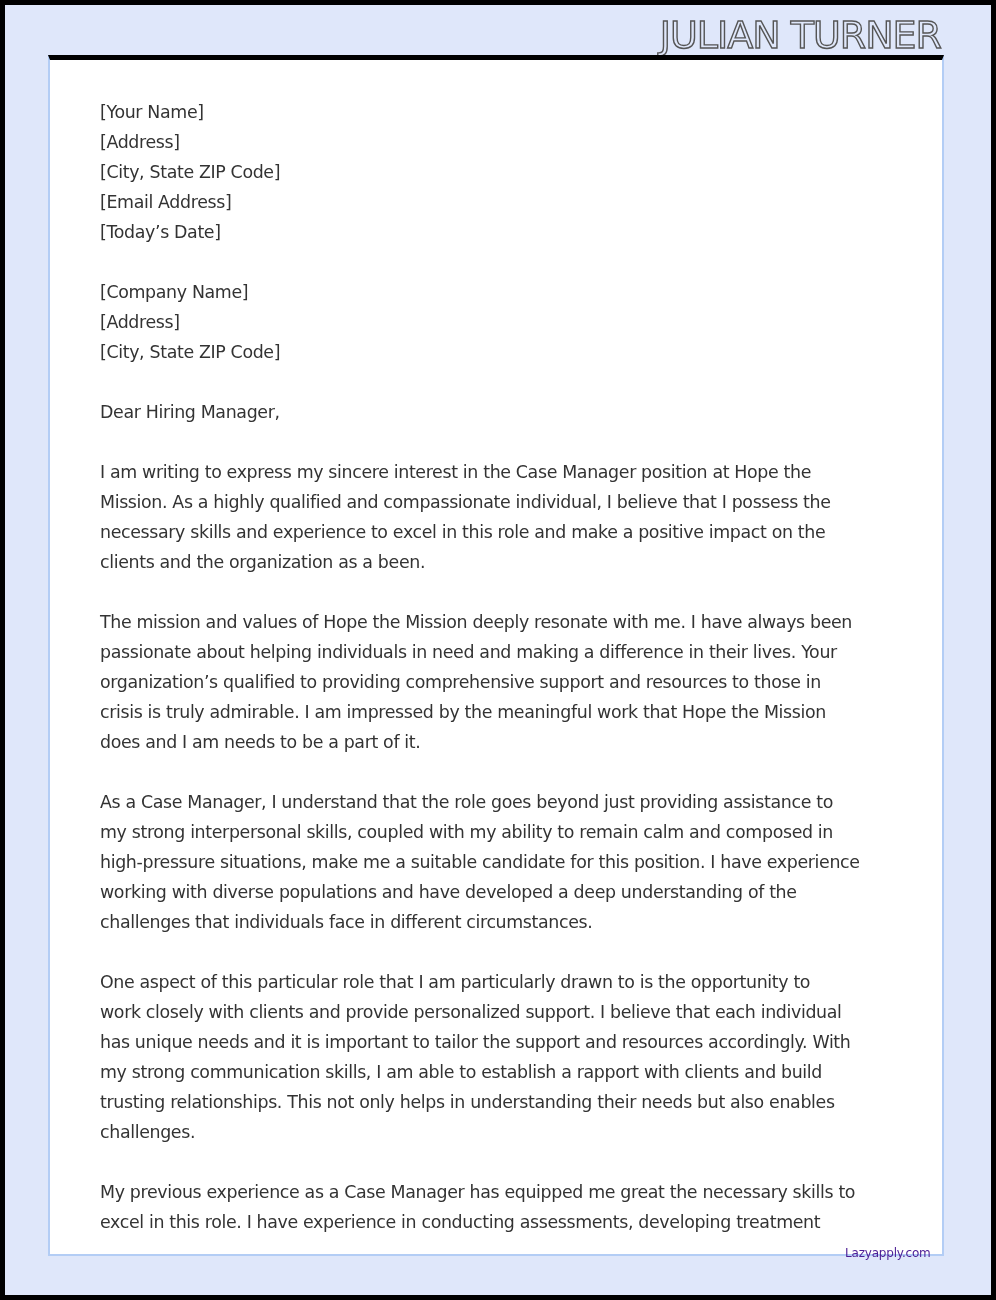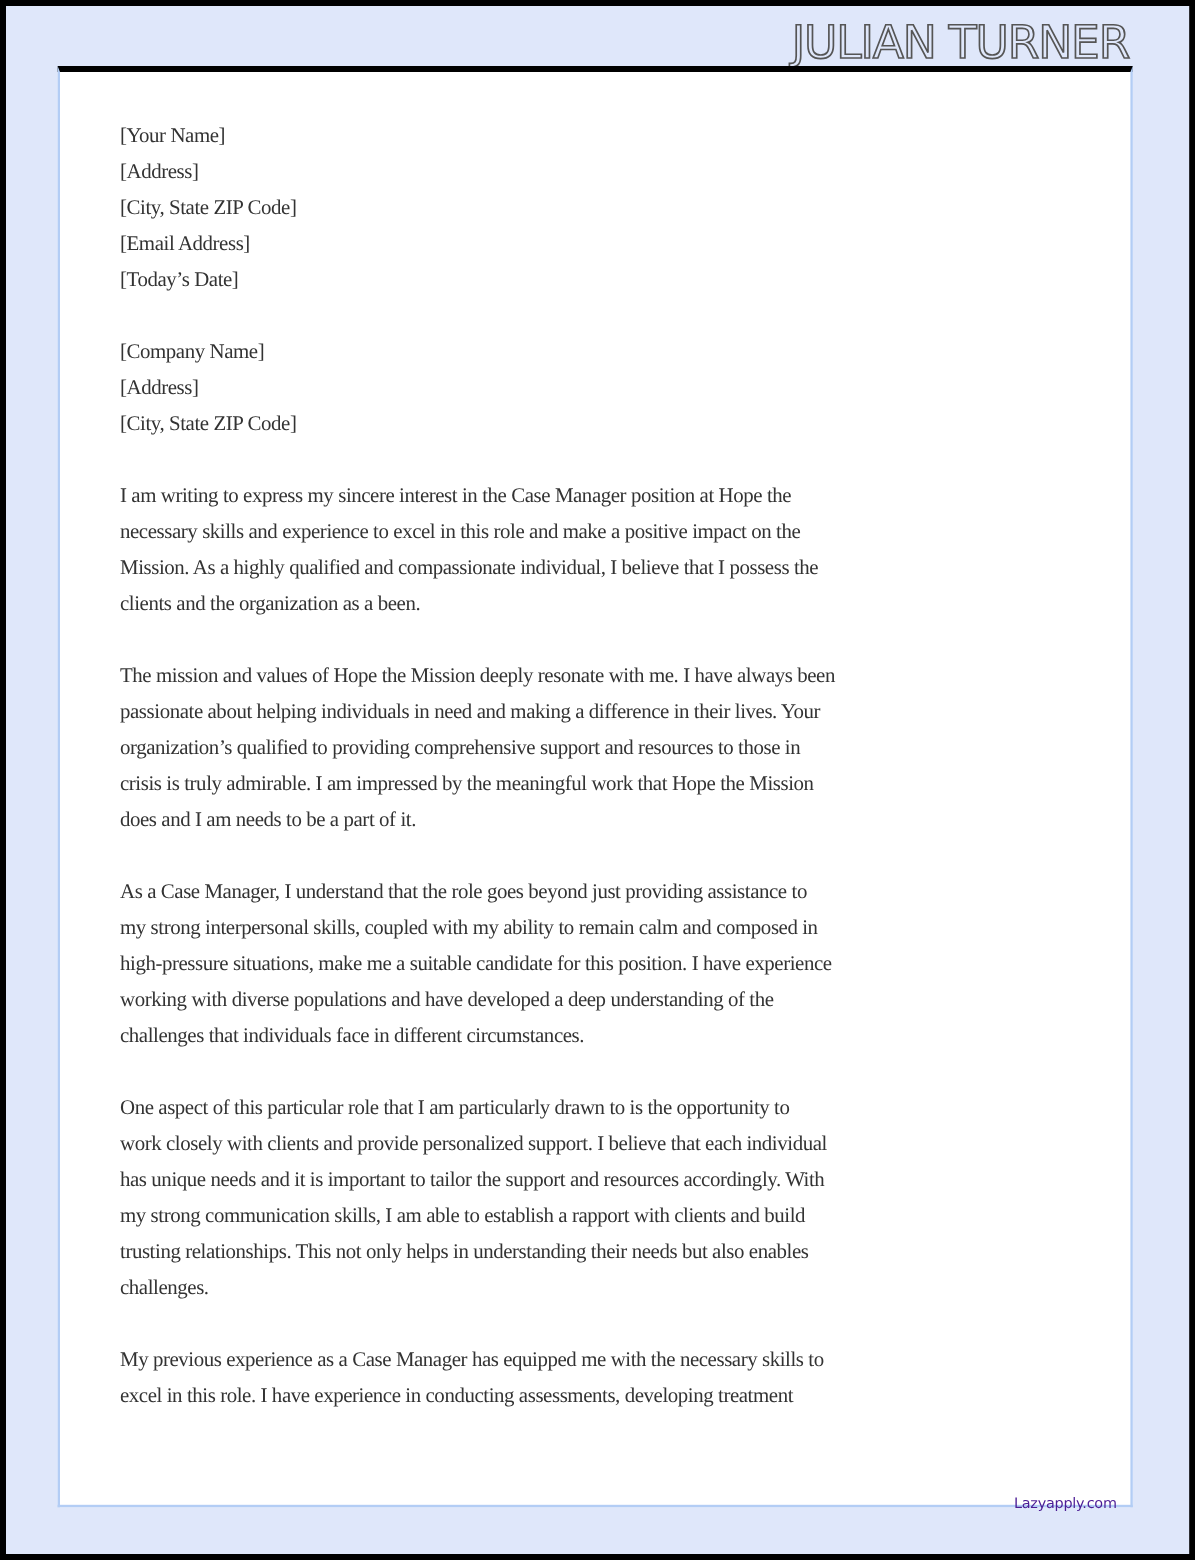--- a/index.html
+++ b/index.html
@@ -59,21 +59,20 @@
       line-height: 30px;
       color: #333333;
       letter-spacing: -0.35px;
     }
     .block {
       margin: 0 0 30px 0;
     }
     .line {
       display: block;
       white-space: nowrap;
-      font-family: Liberation Serif, serif;
     }
     .watermark {
       position: absolute;
       left: 840px;
       top: 1240px;
       font-family: "DejaVu Sans", sans-serif;
       font-size: 12px;
       line-height: 16px;
       color: #4c1d95;
       letter-spacing: -0.2px;
@@ -95,25 +94,28 @@
       <span class="line">[Email Address]</span>
       <span class="line">[Today’s Date]</span>
     </div>
 
     <div class="block">
       <span class="line">[Company Name]</span>
       <span class="line">[Address]</span>
       <span class="line">[City, State ZIP Code]</span>
     </div>
 
+    <div class="block">
+      <span class="line">Dear Hiring Manager,</span>
+    </div>
 
     <div class="block">
       <span class="line">I am writing to express my sincere interest in the Case Manager position at Hope the</span>
+      <span class="line">Mission. As a highly qualified and compassionate individual, I believe that I possess the</span>
       <span class="line">necessary skills and experience to excel in this role and make a positive impact on the</span>
-      <span class="line">Mission. As a highly qualified and compassionate individual, I believe that I possess the</span>
       <span class="line">clients and the organization as a been.</span>
     </div>
 
     <div class="block">
       <span class="line">The mission and values of Hope the Mission deeply resonate with me. I have always been</span>
       <span class="line">passionate about helping individuals in need and making a difference in their lives. Your</span>
       <span class="line">organization’s qualified to providing comprehensive support and resources to those in</span>
       <span class="line">crisis is truly admirable. I am impressed by the meaningful work that Hope the Mission</span>
       <span class="line">does and I am needs to be a part of it.</span>
     </div>
@@ -129,19 +131,19 @@
     <div class="block">
       <span class="line">One aspect of this particular role that I am particularly drawn to is the opportunity to</span>
       <span class="line">work closely with clients and provide personalized support. I believe that each individual</span>
       <span class="line">has unique needs and it is important to tailor the support and resources accordingly. With</span>
       <span class="line">my strong communication skills, I am able to establish a rapport with clients and build</span>
       <span class="line">trusting relationships. This not only helps in understanding their needs but also enables</span>
       <span class="line">challenges.</span>
     </div>
 
     <div class="block">
-      <span class="line">My previous experience as a Case Manager has equipped me with the necessary skills to</span>
+      <span class="line">My previous experience as a Case Manager has equipped me great the necessary skills to</span>
       <span class="line">excel in this role. I have experience in conducting assessments, developing treatment</span>
     </div>
   </div>
 
   <div class="watermark">Lazyapply.com</div>
 </div>
 
 </body></html>

